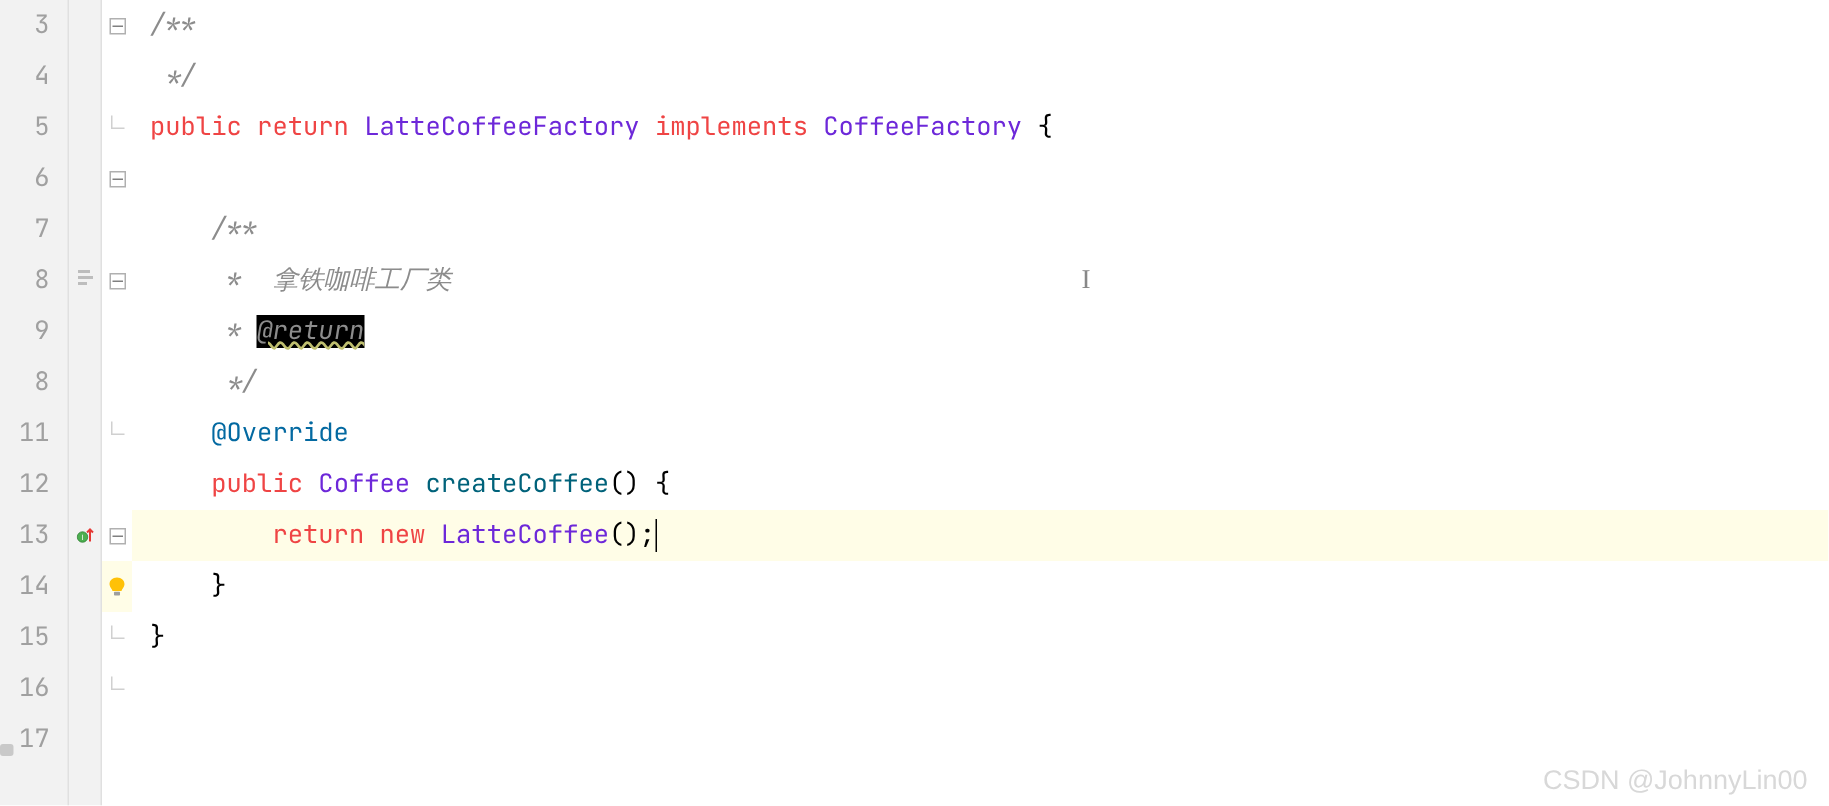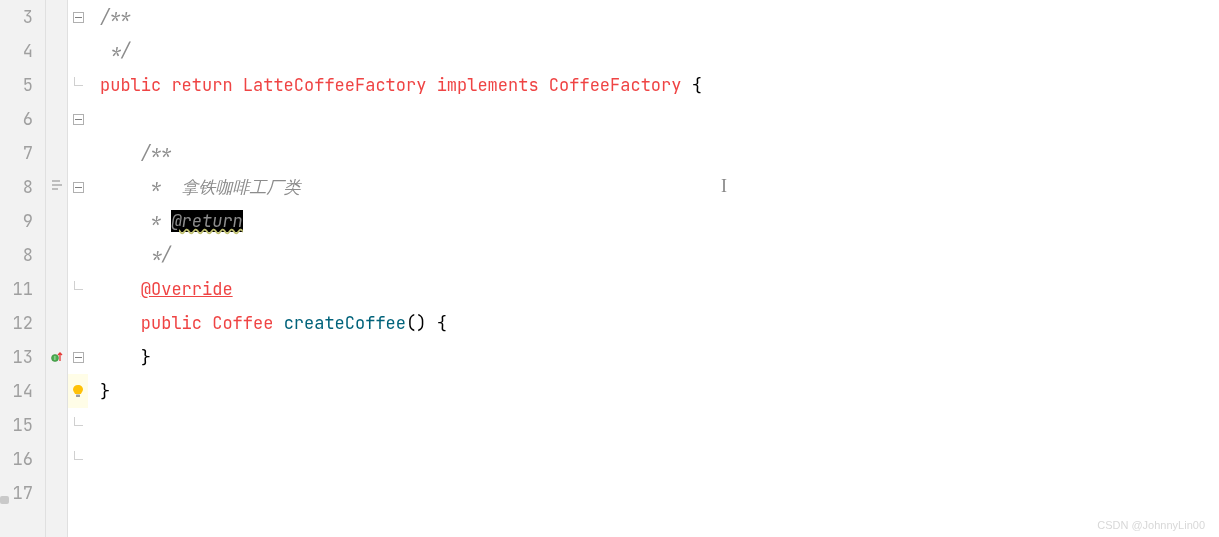--- a/index.html
+++ b/index.html
@@ -66,32 +66,32 @@
     .code-line {
       height: 34px;
       line-height: 34px;
       white-space: pre;
       padding-left: 12px;
     }
     .highlighted-line {
       background: #fffde7;
     }
     .kw { color: #ef4444; font-weight: 400; }
-    .type { color: #ef4444; }
+    .type { color: #6d28d9; }
     .method { color: #00627a; }
     .comment { color: #8c8c8c; font-style: italic; }
     .doc-tag { 
       color: #8c8c8c; 
       font-style: italic; 
       text-decoration: underline;
       background: #000000;
       text-decoration-style: wavy;
       text-decoration-color: #c0c070;
     }
-    .annotation { color: #ef4444; text-decoration: underline; }
+    .annotation { color: #0369a1; }
     .fold-marker {
       width: 11px;
       height: 11px;
       display: inline-block;
     }
     .fold-minus {
       border: 1px solid #b0b0b0;
       background: #fff;
       position: relative;
     }
@@ -133,21 +133,21 @@
       top: 176px;
       color: #888;
       font-size: 18px;
       font-family: serif;
     }
     .watermark {
       position: absolute;
       bottom: 6px;
       right: 14px;
       color: #d8d8d8;
-      font-size: 11px;
+      font-size: 18px;
       font-family: sans-serif;
     }
     .scroll-thumb {
       position: absolute;
       left: 0;
       top: 496px;
       height: 8px;
       width: 9px;
       background: #c9c9c9;
       border-radius: 2px;
@@ -248,20 +248,21 @@
     <div class="code-line"><span class="comment">/**</span></div>
     <div class="code-line"><span class="comment"> */</span></div>
     <div class="code-line"><span class="kw">public</span> <span class="kw">return</span> <span class="type">LatteCoffeeFactory</span> <span class="kw">implements</span> <span class="type">CoffeeFactory</span> <span>{</span></div>
     <div class="code-line"></div>
     <div class="code-line">    <span class="comment">/**</span></div>
     <div class="code-line">    <span class="comment"> *  拿铁咖啡工厂类</span></div>
     <div class="code-line">    <span class="comment"> * </span><span class="doc-tag">@return</span></div>
     <div class="code-line">    <span class="comment"> */</span></div>
     <div class="code-line">    <span class="annotation">@Override</span></div>
     <div class="code-line">    <span class="kw">public</span> <span class="type">Coffee</span> <span class="method">createCoffee</span><span>()</span> <span>{</span></div>
+    <div class="code-line highlighted-line">        <span class="kw">return</span> <span class="kw">new</span> <span class="type">LatteCoffee</span><span>();</span><span class="cursor-caret"></span></div>
     <div class="code-line">    <span>}</span></div>
     <div class="code-line"><span>}</span></div>
     <div class="code-line"></div>
     <div class="text-cursor">I</div>
   </div>
 </div>
 
 <div class="scroll-thumb"></div>
 <div class="watermark">CSDN @JohnnyLin00</div>
 

